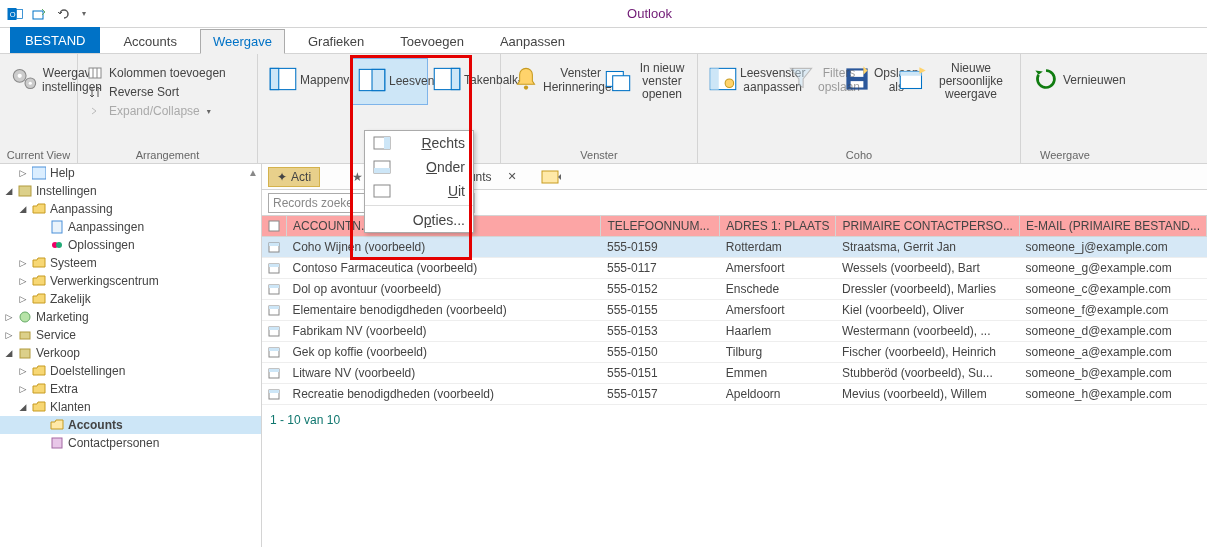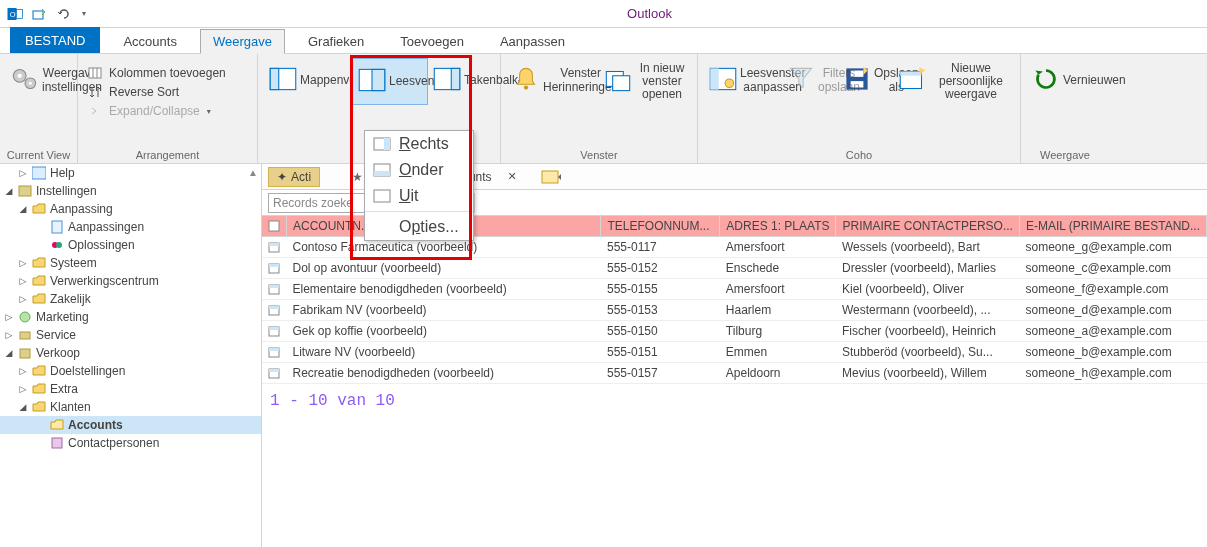--- a/index.html
+++ b/index.html
@@ -26,21 +26,21 @@
 .big-btn.active { background: #cde6f7; border: 1px solid #7eb4ea; }
 .big-btn .icon32 { width: 34px; height: 34px; margin-bottom: 3px; }
 .big-btn .lbl { font-size: 12px; text-align: center; line-height: 1.1; }
 .big-btn .dd { font-size: 8px; color: #666; margin-top:1px; }
 .small-btn { display: flex; align-items: center; gap: 5px; padding: 2px 4px; cursor: pointer; font-size: 12px; }
 .small-btn.disabled { color: #aaa; cursor: default; }
 .col-stack { display: flex; flex-direction: column; gap: 1px; }
 
 
 .dropdown { position: absolute; top: 130px; left: 364px; width: 110px; background: #fff; border: 1px solid #ababab; box-shadow: 2px 2px 4px rgba(0,0,0,.2); z-index: 50; }
-.dropdown .menu-item { display: flex; align-items: center; gap: 8px; padding: 4px 8px; font-size: 16px; cursor: pointer; }
+.dropdown .menu-item { display: flex; align-items: center; gap: 8px; padding: 4px 8px; font-size: 14px; cursor: pointer; justify-content: space-between; }
 .dropdown .sep { height: 1px; background: #ddd; margin: 2px 0; }
 .mi-icon { width: 18px; height: 14px; }
 
 
 .red-box { position: absolute; top: 55px; left: 350px; width: 122px; height: 205px; border: 3px solid #e40000; z-index: 60; pointer-events: none; }
 
 
 .main { display: flex; height: calc(100% - 164px); }
 
 .nav { width: 262px; border-right: 1px solid #d4d4d4; overflow-y: auto; background: #fff; position: relative; }
@@ -65,21 +65,21 @@
 
 .search-row { height: 26px; border-bottom: 1px solid #d4d4d4; display: flex; align-items: center; padding: 0 6px; }
 .search-box { border: 1px solid #ababab; background: #fff; height: 20px; width: 200px; padding: 0 4px; font-size: 12px; color: #888; display:flex; align-items:center; }
 .after-search { border-left: 1px solid #d4d4d4; height: 20px; margin-left: 6px; }
 
 .table-wrap { flex: 1; overflow: auto; }
 table.grid { width: 100%; border-collapse: collapse; font-size: 12px; }
 table.grid th { text-align: left; font-weight: normal; padding: 3px 6px; border-right: 1px solid #d4d4d4; border-bottom: 1px solid #d4d4d4; background: #fca5a5; white-space: nowrap; overflow: hidden; }
 table.grid td { padding: 3px 6px; border-bottom: 1px solid #eee; white-space: nowrap; overflow: hidden; }
 table.grid tbody tr.sel { background: #d6e8f6; }
-.footer-count { padding: 8px; font-size: 16px; color: #8b5cf6; font-family: Liberation Mono, monospace; }
+.footer-count { padding: 8px; font-size: 12px; color: #0f766e; }
 
 
 svg { display: block; }
 .chev-down { display:inline-block; font-size:8px; color:#666; margin-left:2px;}
 </style>
 </head>
 <body>
 
 <div class="titlebar">
   <div class="qat">
@@ -523,20 +523,31 @@
                 </svg>
               </th>
             <th style="width:340px">ACCOUNTN...</th>
             <th style="width:120px">TELEFOONNUM...</th>
             <th style="width:110px">ADRES 1: PLAATS</th>
             <th style="width:170px">PRIMAIRE CONTACTPERSO...</th>
             <th>E-MAIL (PRIMAIRE BESTAND...</th>
           </tr>
         </thead>
         <tbody id="tbody">
+            <tr class="sel">
+              <td><span><svg width="12" height="12">
+                    <rect x="1" y="2" width="10" height="9" fill="#fff" stroke="#888"></rect>
+                    <rect x="1" y="2" width="10" height="3" fill="#cde6f7"></rect>
+                  </svg></span></td>
+              <td>Coho Wijnen (voorbeeld)</td>
+              <td>555-0159</td>
+              <td>Rotterdam</td>
+              <td>Straatsma, Gerrit Jan</td>
+              <td>someone_j@example.com</td>
+            </tr>
             <tr>
               <td><span><svg width="12" height="12">
                     <rect x="1" y="2" width="10" height="9" fill="#fff" stroke="#888"></rect>
                     <rect x="1" y="2" width="10" height="3" fill="#cde6f7"></rect>
                   </svg></span></td>
               <td>Contoso Farmaceutica (voorbeeld)</td>
               <td>555-0117</td>
               <td>Amersfoort</td>
               <td>Wessels (voorbeeld), Bart</td>
               <td>someone_g@example.com</td>

